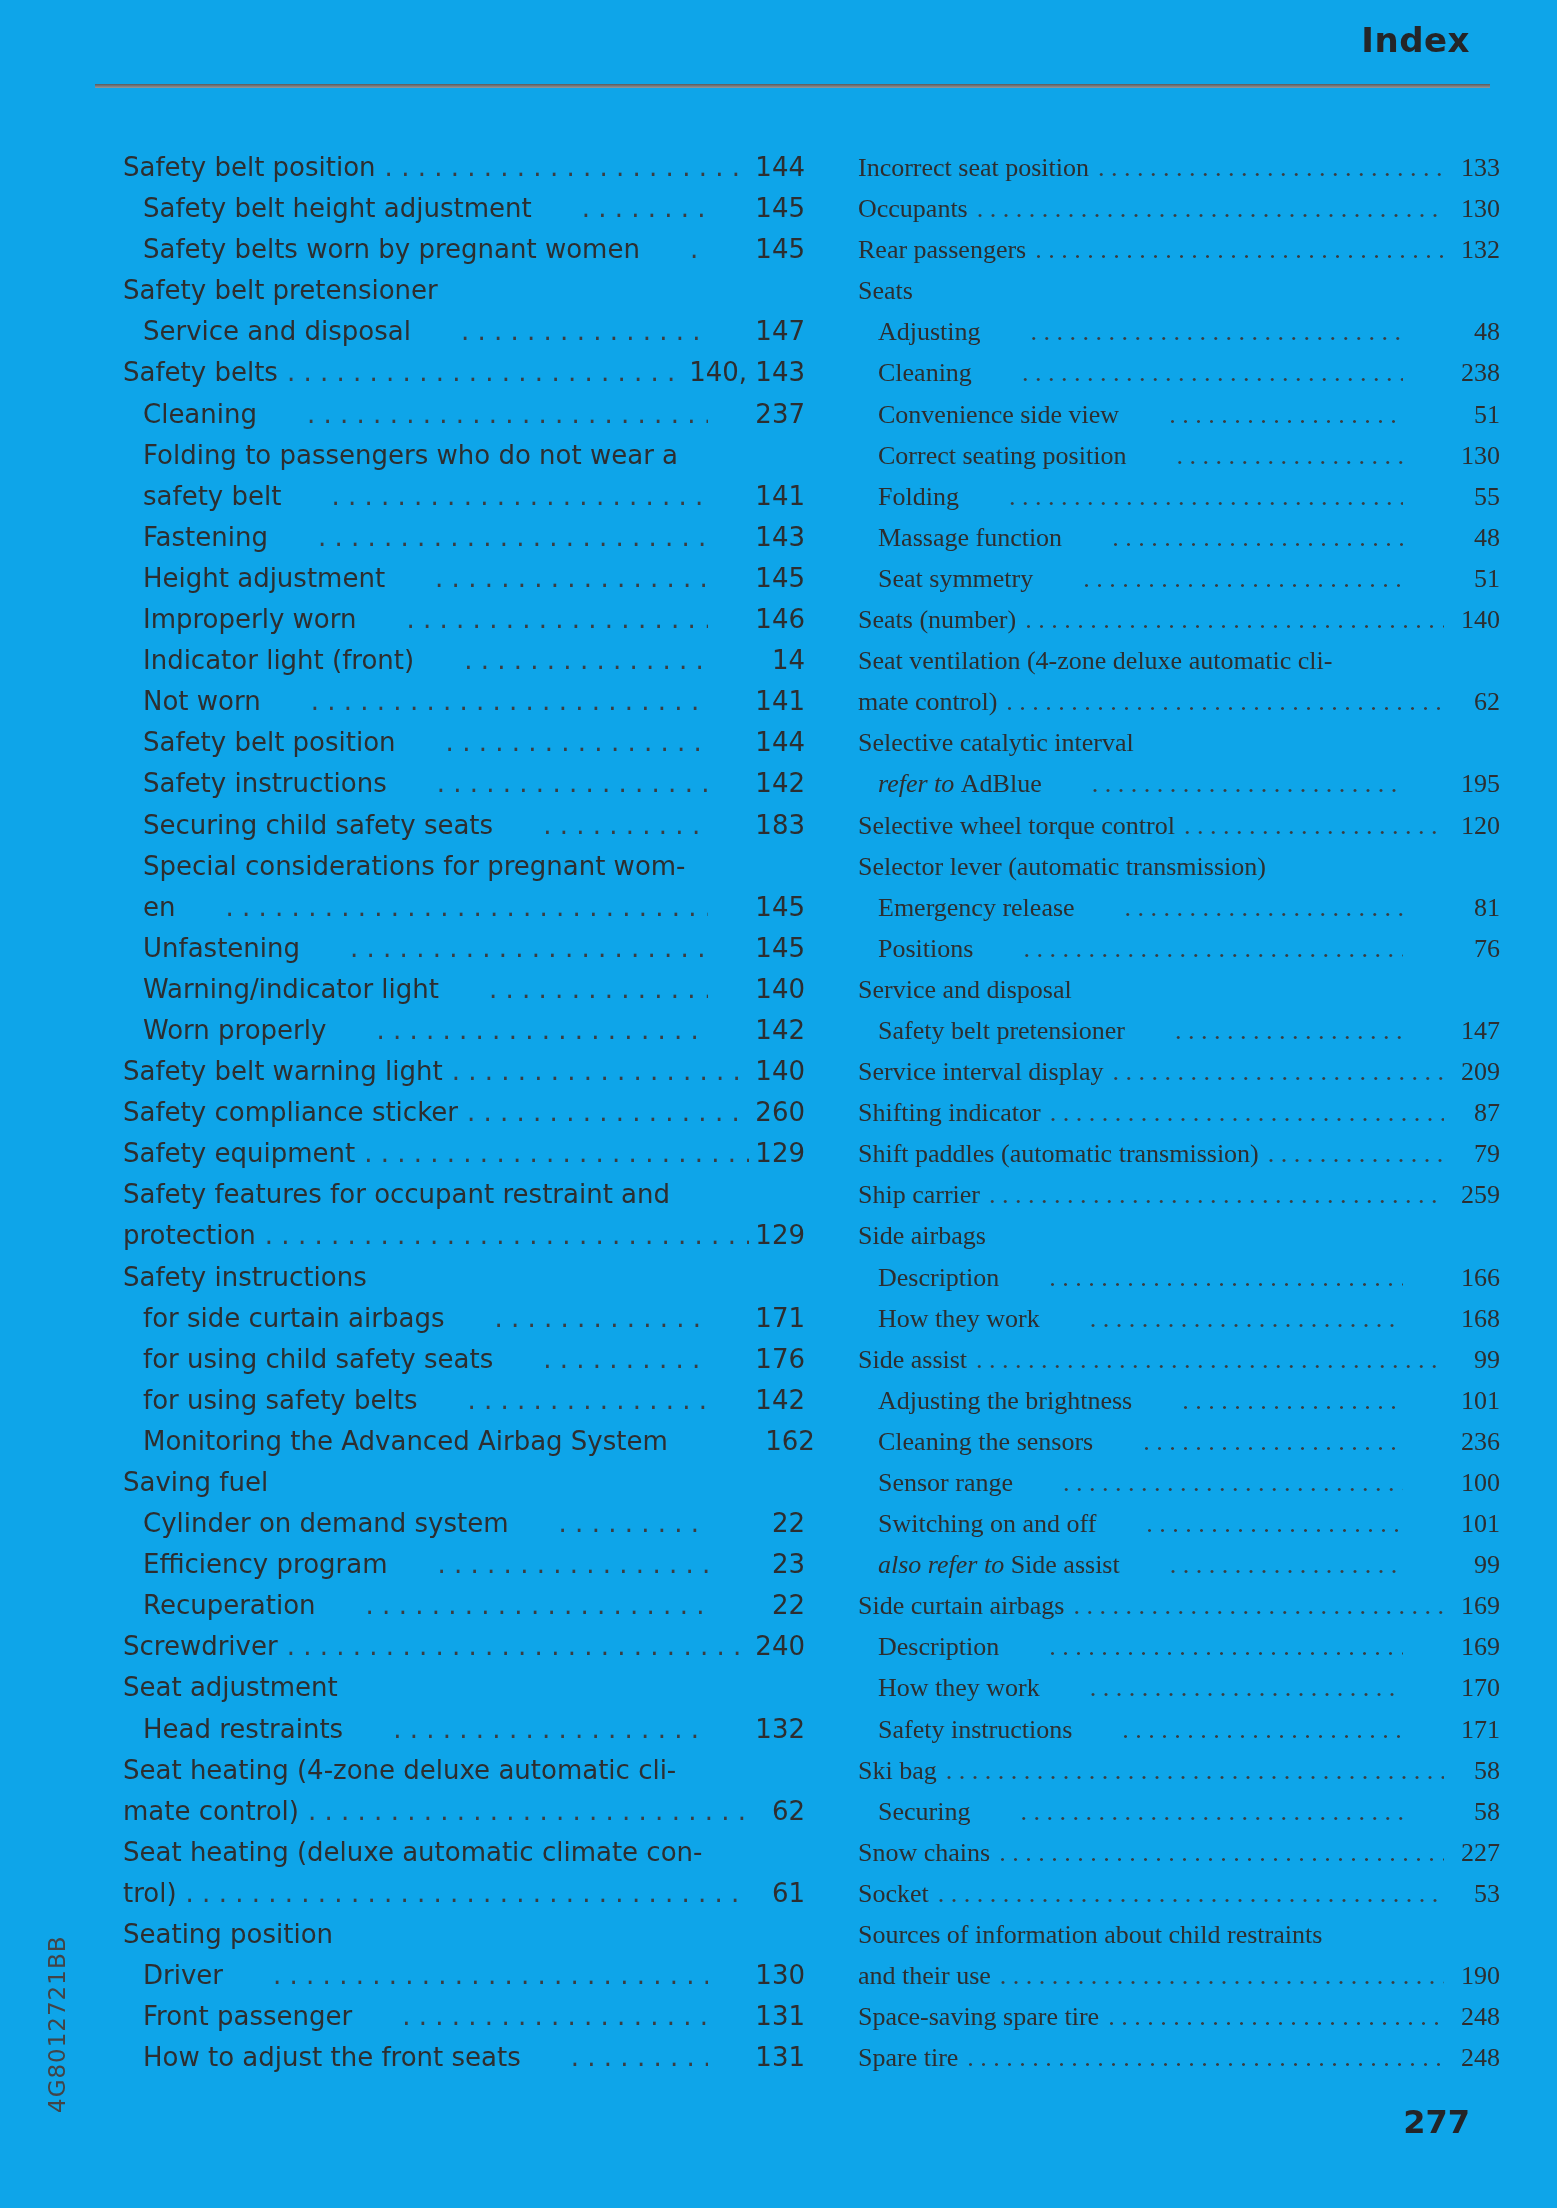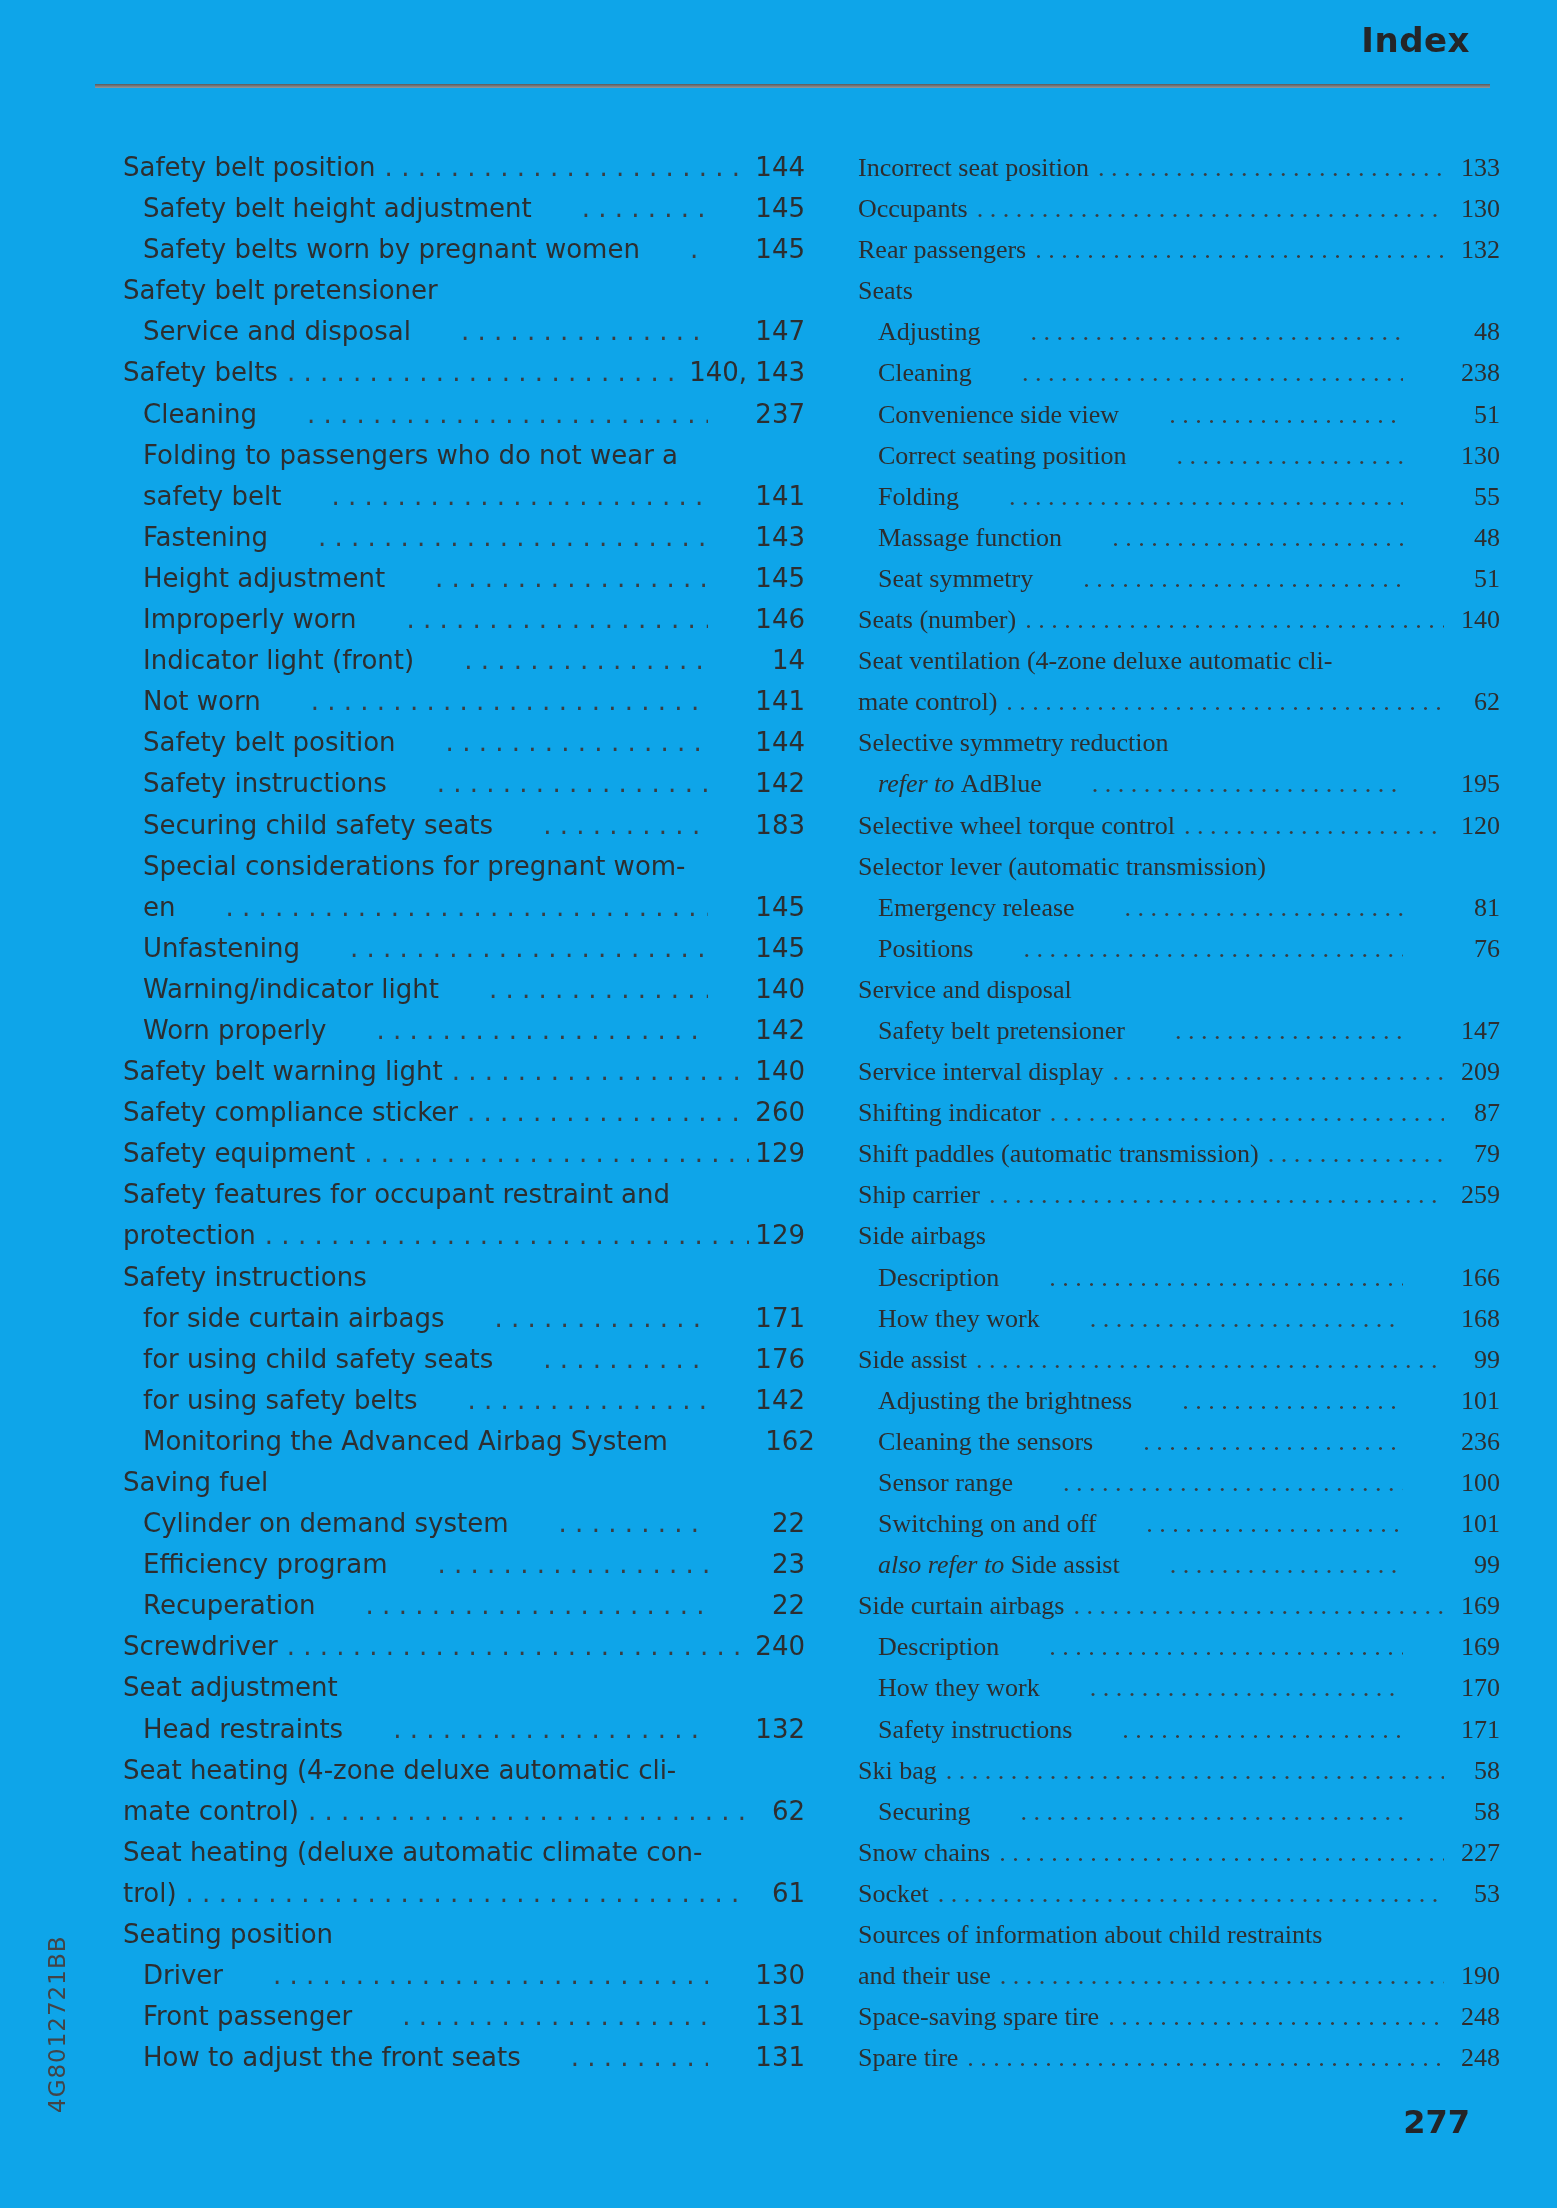--- a/index.html
+++ b/index.html
@@ -336,21 +336,21 @@
         </div>
         <div class="row">
           <span class="lab">Seat ventilation (4-zone deluxe automatic cli-</span>
         </div>
         <div class="row">
           <span class="lab">mate control)</span>
           <span class="dots">. . . . . . . . . . . . . . . . . . . . . . . . . . . . . . . . . . . . . . . . . . . . . . . . . . . . . . . . . . . . . . . . . . . . . . . . . . . . . . . . </span>
           <span class="pg">62</span>
         </div>
         <div class="row">
-          <span class="lab">Selective symmetry reduction</span>
+          <span class="lab">Selective catalytic interval</span>
         </div>
         <div class="row ind">
           <span class="lab"><em>refer to </em>AdBlue</span>
           <span class="dots">. . . . . . . . . . . . . . . . . . . . . . . . . . . . . . . . . . . . . . . . . . . . . . . . . . . . . . . . . . . . . . . . . . . . . . . . . . . . . . . . </span>
           <span class="pg">195</span>
         </div>
         <div class="row">
           <span class="lab">Selective wheel torque control</span>
           <span class="dots">. . . . . . . . . . . . . . . . . . . . . . . . . . . . . . . . . . . . . . . . . . . . . . . . . . . . . . . . . . . . . . . . . . . . . . . . . . . . . . . . </span>
           <span class="pg">120</span>

